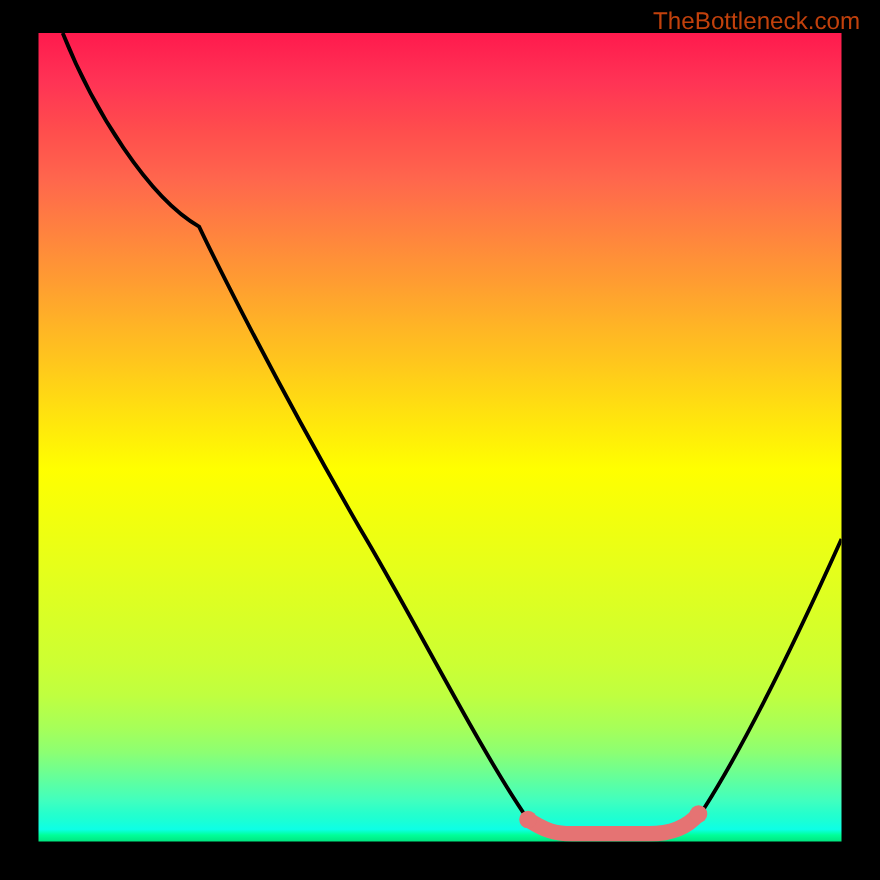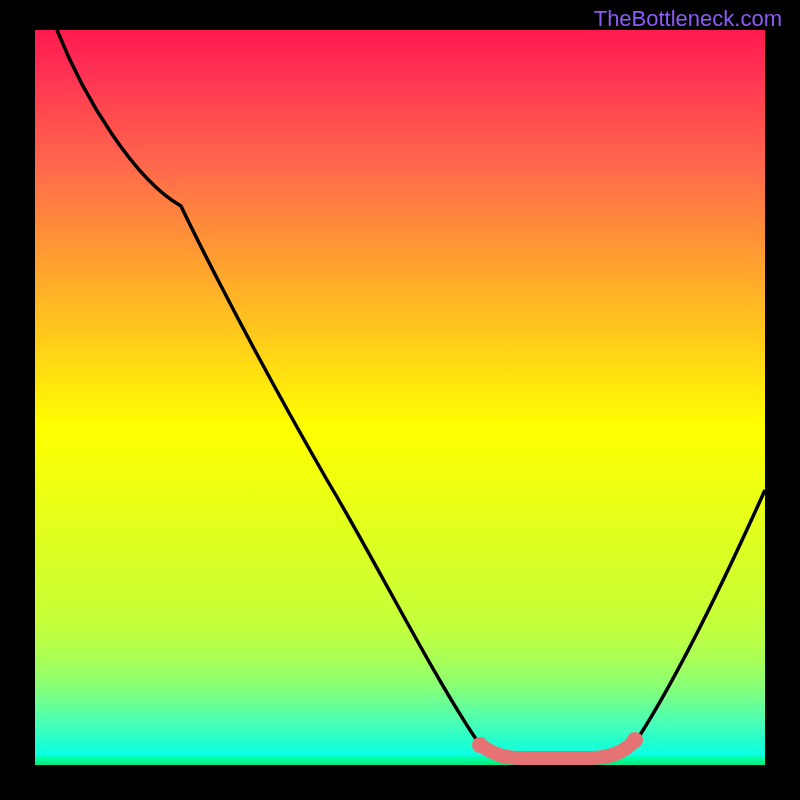--- a/index.html
+++ b/index.html
@@ -14,21 +14,21 @@
   .container {
     width: 800px;
     height: 800px;
     position: relative;
     background: #000;
   }
   .watermark {
     position: absolute;
     top: 6px;
     right: 18px;
-    color: #8b5cf6;
+    color: #c2410c;
     font-size: 22px;
     font-weight: 500;
     z-index: 10;
   }
   .plot-area {
     position: absolute;
     left: 35px;
     top: 30px;
     width: 730px;
     height: 735px;

